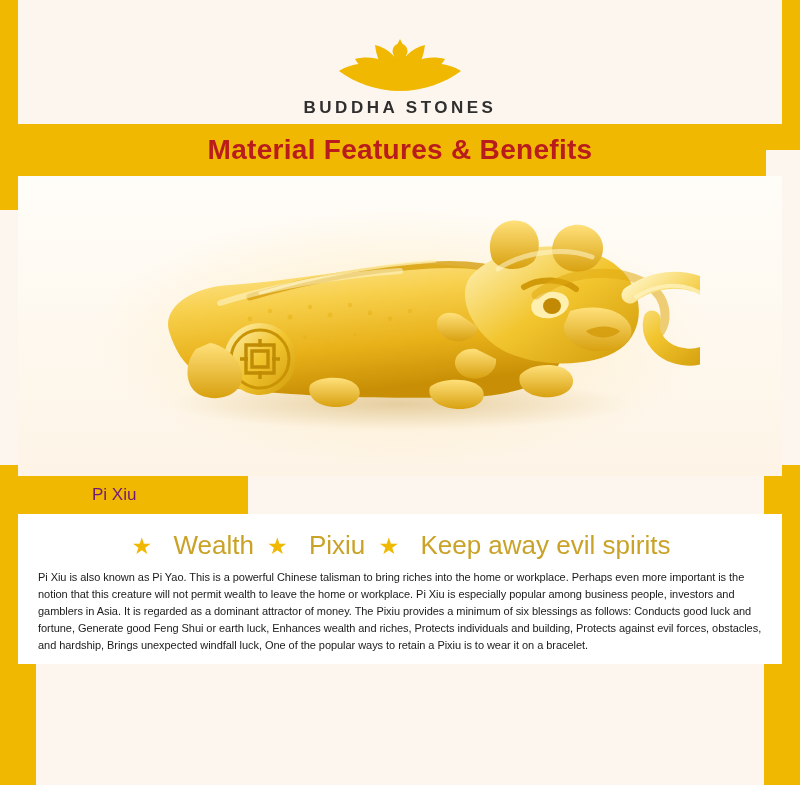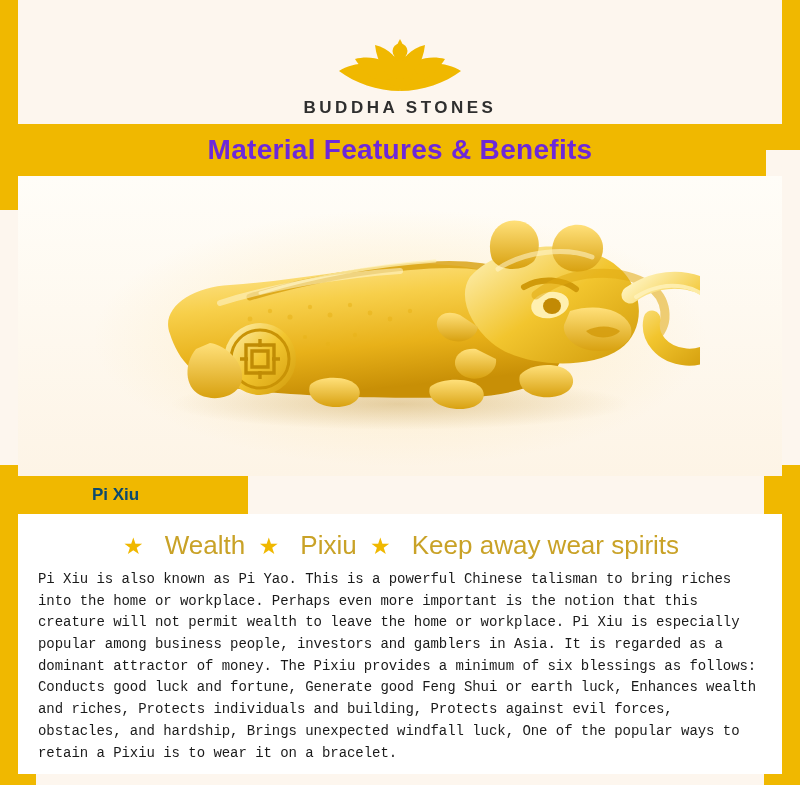--- a/index.html
+++ b/index.html
@@ -93,21 +93,21 @@
   .title-band {
     position: relative;
     height: 52px;
     background: #f0b800;
     margin: 0 16px;
     display: flex;
     align-items: center;
     justify-content: center;
   }
   .title-band .title-text {
-    color: #6d28d9;
+    color: #b91c1c;
     font-size: 28px;
     font-weight: bold;
     letter-spacing: 0.3px;
   }
 
   
   .hero {
     position: relative;
     height: 300px;
     background: linear-gradient(180deg, #fffdf8 0%, #fdf4e6 100%);
@@ -133,22 +133,22 @@
   .caption-tab {
     position: relative;
     height: 38px;
     width: 230px;
     background: #f0b800;
     display: flex;
     align-items: center;
     margin-left: 0px;
   }
   .caption-tab .caption-text {
-    color: #0c4a6e;
-    font-weight: bold;
+    color: #701a75;
+    font-weight: normal;
     font-size: 17px;
     padding-left: 74px;
   }
 
   
   .body-section {
     background: #ffffff;
     padding: 16px 20px 10px 20px;
     box-sizing: border-box;
   }
@@ -163,26 +163,25 @@
     color: #f0b800;
     font-size: 23px;
     padding: 0 4px;
   }
   .benefit-line .word {
     color: #c9a227;
     padding: 0 2px;
     margin-left: 8px;
   }
   .paragraph {
-    font-size: 14px;
+    font-size: 11px;
     line-height: 1.55;
     color: #1a1a1a;
     text-align: left;
     letter-spacing: -0.05px;
-    font-family: Liberation Mono, monospace;
   }
 </style>
 </head>
 <body>
 
 <div class="page">
 
   <div class="corner corner-tl"></div>
   <div class="corner corner-tl2"></div>
   <div class="corner corner-tr"></div>
@@ -319,19 +318,19 @@
       <span class="caption-text">Pi Xiu</span>
     </div>
 
     <div class="body-section">
       <div class="benefit-line">
         <span class="star">★</span>
         <span class="word">Wealth</span>
         <span class="star">★</span>
         <span class="word">Pixiu</span>
         <span class="star">★</span>
-        <span class="word">Keep away wear spirits</span>
+        <span class="word">Keep away evil spirits</span>
       </div>
       <div class="paragraph">Pi Xiu is also known as Pi Yao. This is a powerful Chinese talisman to bring riches into the home or workplace. Perhaps even more important is the notion that this creature will not permit wealth to leave the home or workplace. Pi Xiu is especially popular among business people, investors and gamblers in Asia. It is regarded as a dominant attractor of money. The Pixiu provides a minimum of six blessings as follows: Conducts good luck and fortune, Generate good Feng Shui or earth luck, Enhances wealth and riches, Protects individuals and building, Protects against evil forces, obstacles, and hardship, Brings unexpected windfall luck, One of the popular ways to retain a Pixiu is to wear it on a bracelet.</div>
     </div>
 
   </div>
 </div>
 
 </body></html>

